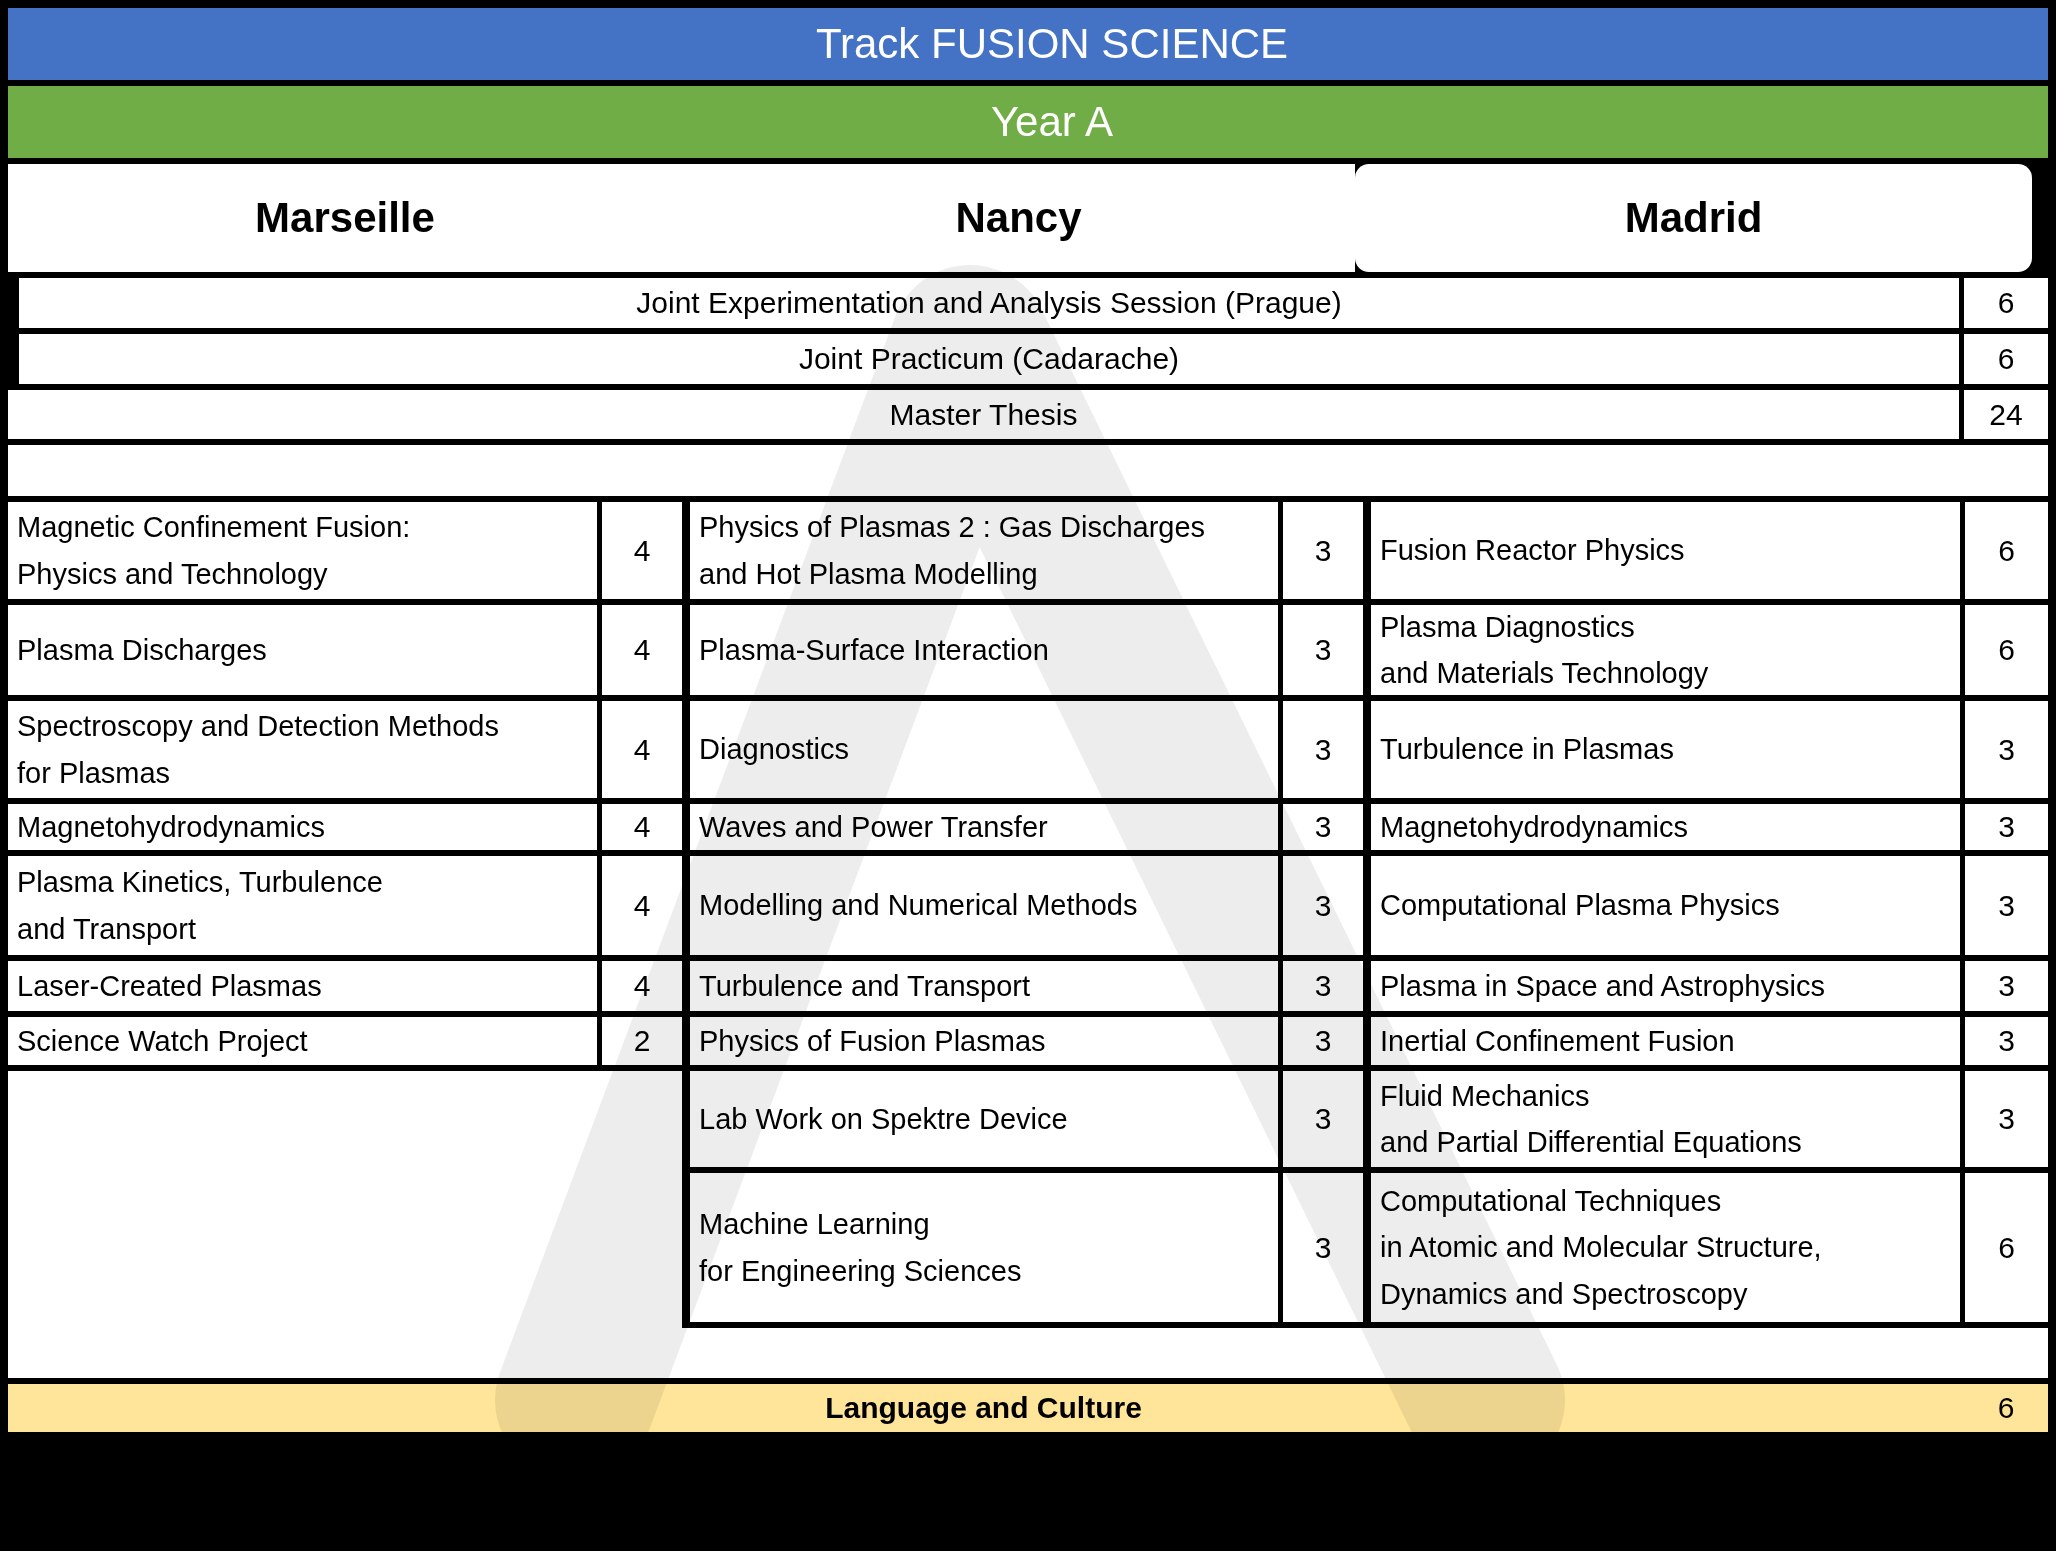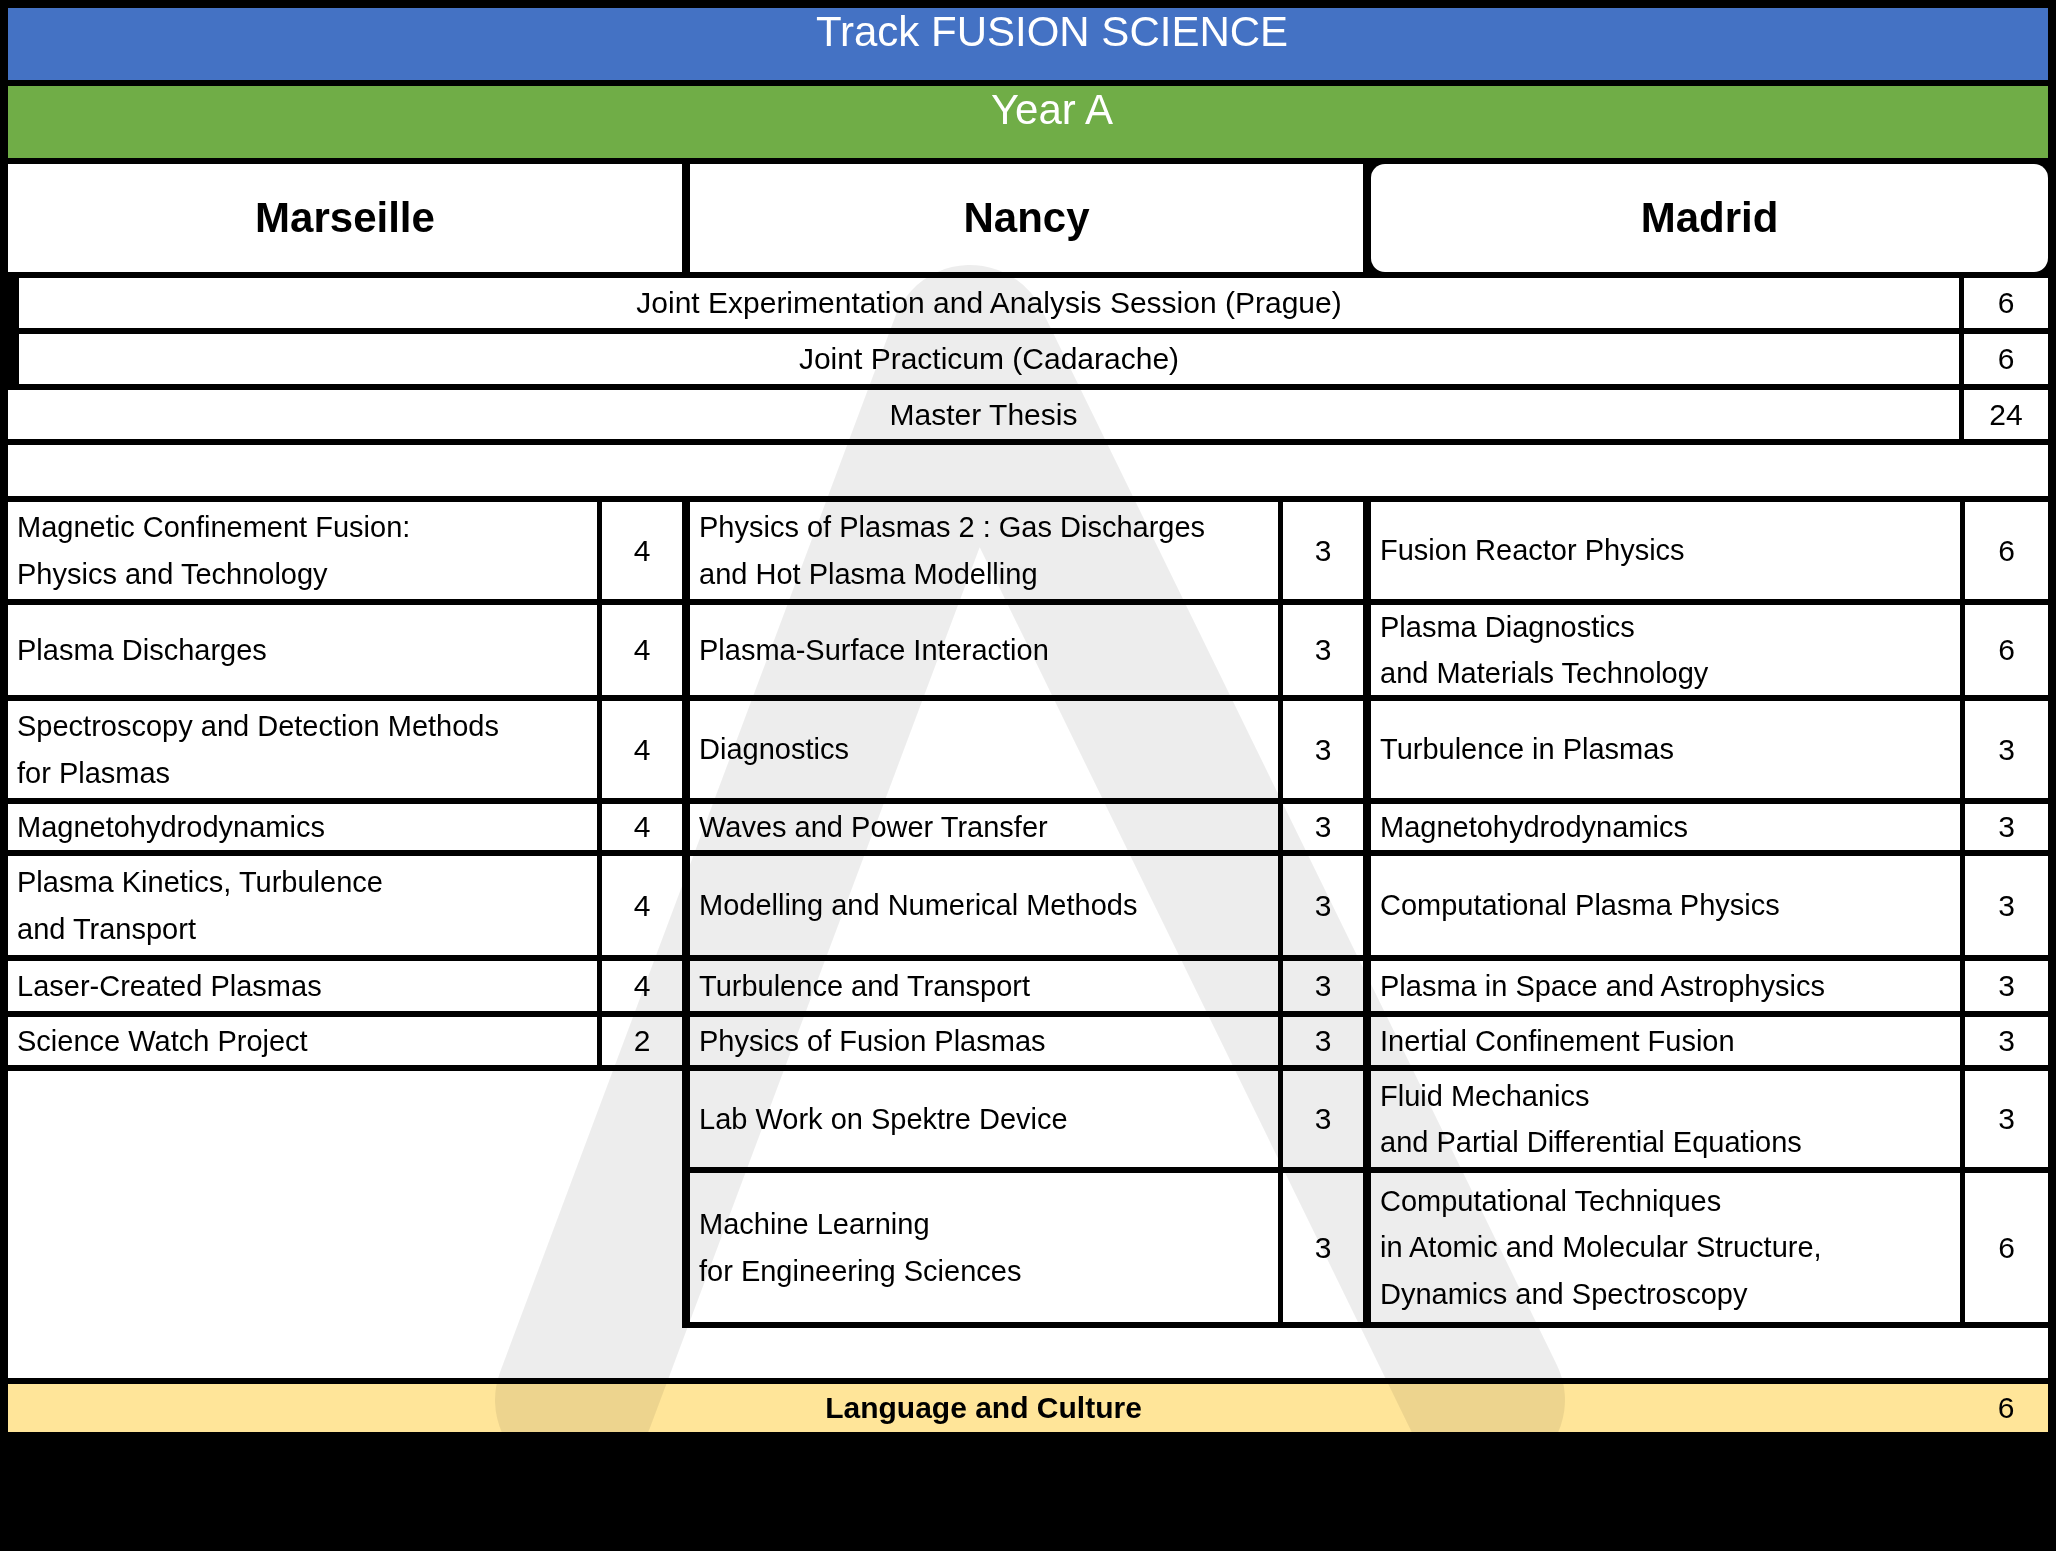--- a/index.html
+++ b/index.html
@@ -6,24 +6,24 @@
   body{font-family:"Liberation Sans","DejaVu Sans",sans-serif;color:#000;}
   .sheet{
     position:relative;
     width:2056px;height:1551px;
     box-sizing:border-box;
     background:#000;
     padding:8px;
     display:flex;flex-direction:column;gap:6px;
     overflow:hidden;
   }
-  .band{display:flex;justify-content:center;padding-left:48px;}
+  .band{display:flex;align-items:center;justify-content:center;padding-left:48px;}
   .title-band{height:72px;background:var(--title-bg,#4472C4);color:#fff;font-size:42px;}
   .year-band{height:72px;background:var(--year-bg,#70AD47);color:#fff;font-size:42px;}
-  .cities-row{height:108px;display:flex;gap:8px;}
+  .cities-row{height:108px;display:flex;}
   .city-cell{background:#fff;display:flex;align-items:center;justify-content:center;
     font-size:42px;font-weight:bold;}
   .w-m{width:674px;}
   .w-n{width:673px;}
   .w-d{width:677px;border-radius:14px;}
   .mandatory-band{height:51px;background:var(--mandatory-bg,#F3B083);font-weight:bold;font-size:30px;}
   .elective-band{height:40px;background:var(--elective-bg,#BDD7EE);font-weight:bold;font-size:30px;}
   .mrow{display:flex;gap:5px;}
   .mrow-1,.mrow-2{height:50px;margin-left:11px;}
   .mrow-3{height:49px;}

